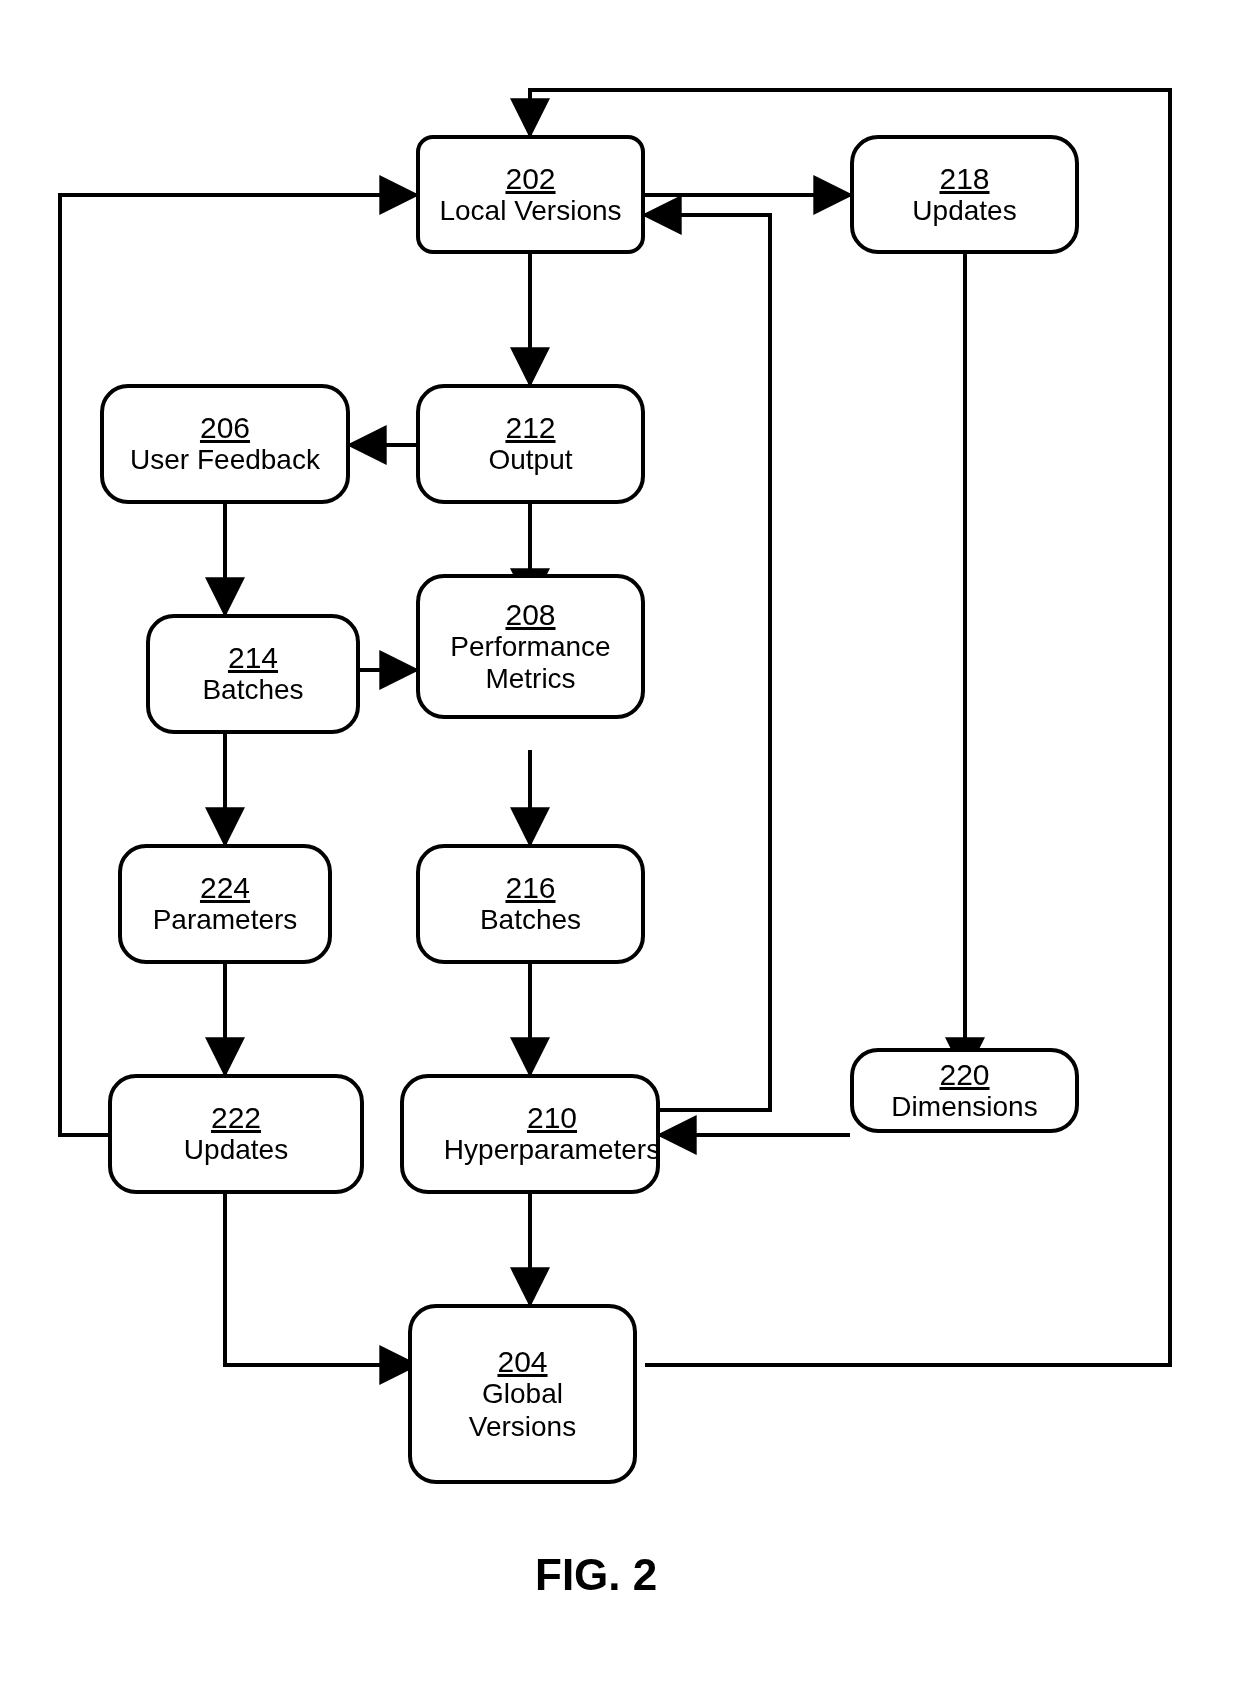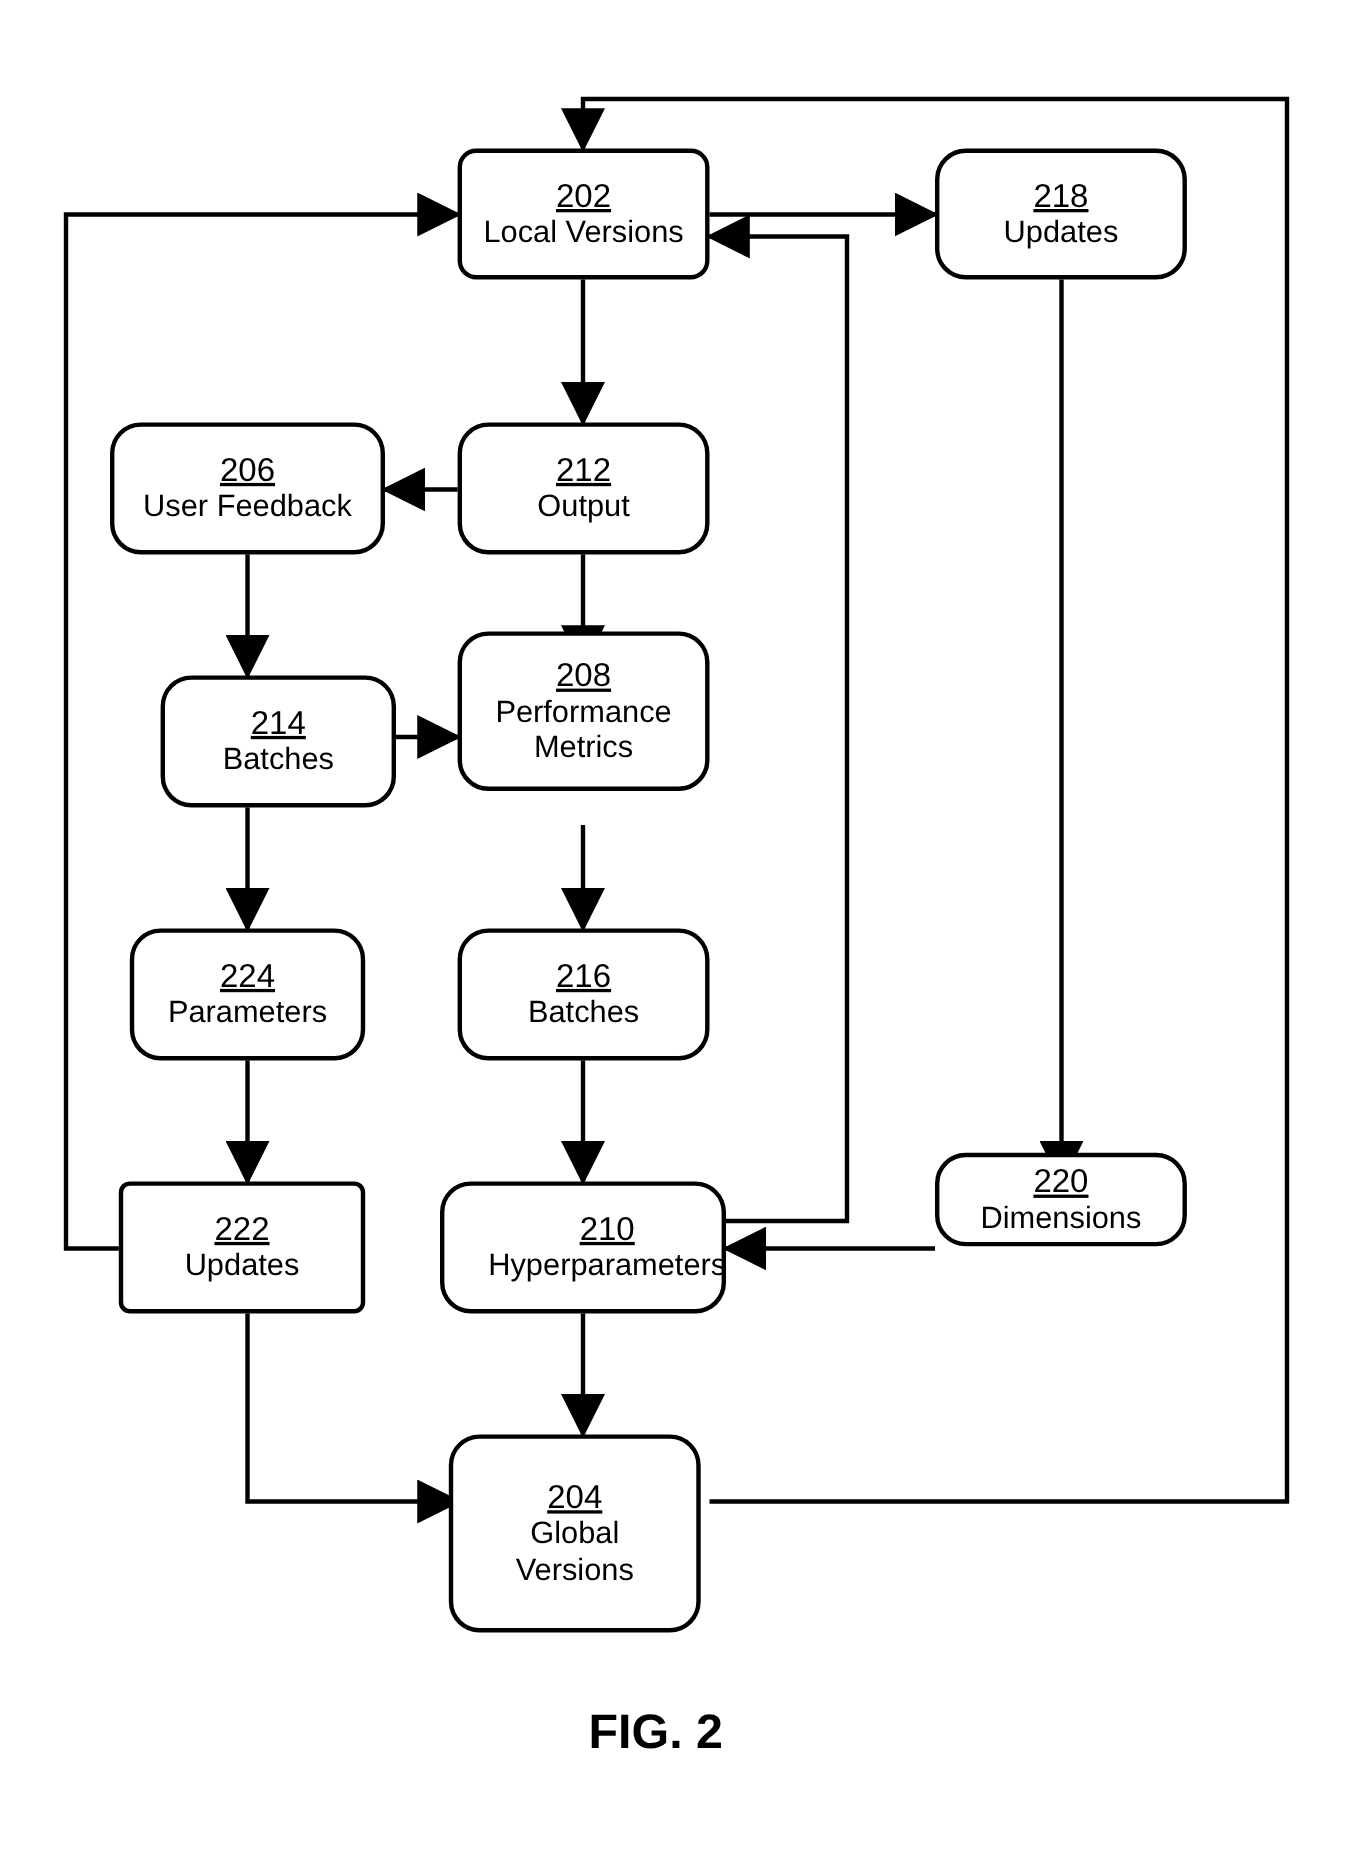--- a/index.html
+++ b/index.html
@@ -132,21 +132,21 @@
   <div class="node" style="left:118px; top:844px; width:214px; height:120px;">
     <span class="num">224</span>
     <span class="lbl">Parameters</span>
   </div>
 
   <div class="node" style="left:416px; top:844px; width:229px; height:120px;">
     <span class="num">216</span>
     <span class="lbl">Batches</span>
   </div>
 
-  <div class="node" style="left:108px; top:1074px; width:224px; height:120px;border-radius:10px;">
+  <div class="node" style="left:108px; top:1074px; width:256px; height:120px;">
     <span class="num">222</span>
     <span class="lbl">Updates</span>
   </div>
 
   <div class="node" style="left:400px; top:1074px; width:260px; height:120px;padding-left:48px;">
     <span class="num">210</span>
     <span class="lbl">Hyperparameters</span>
   </div>
 
   <div class="node" style="left:850px; top:1048px; width:229px; height:85px;">

